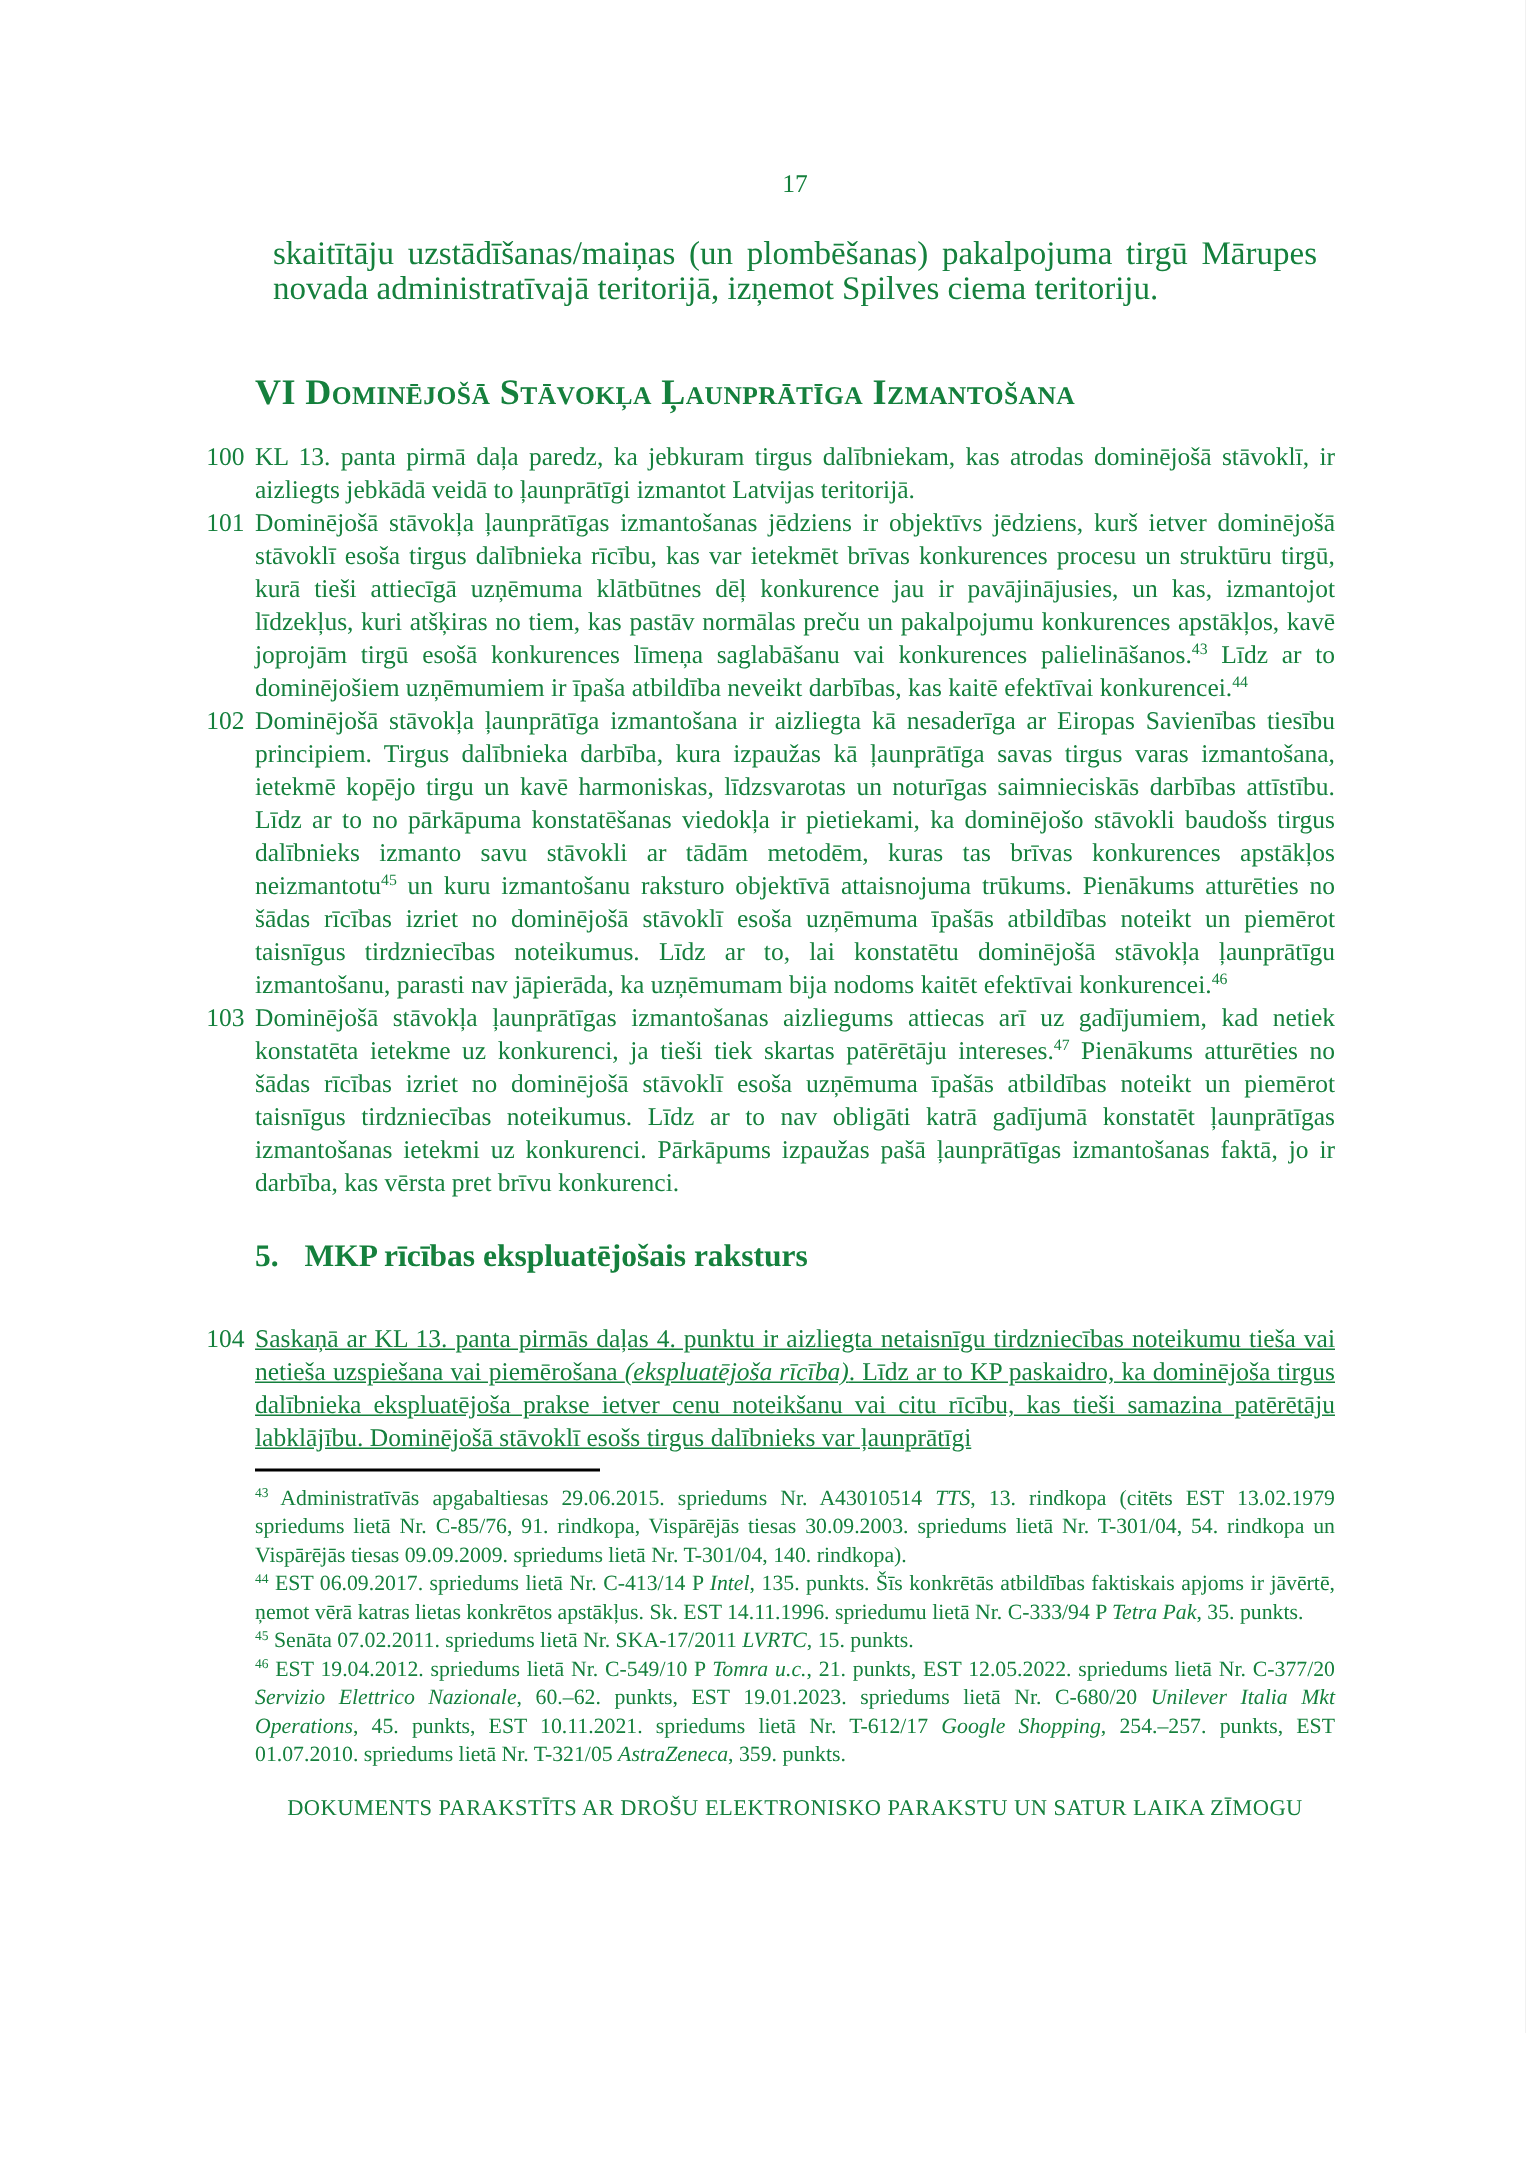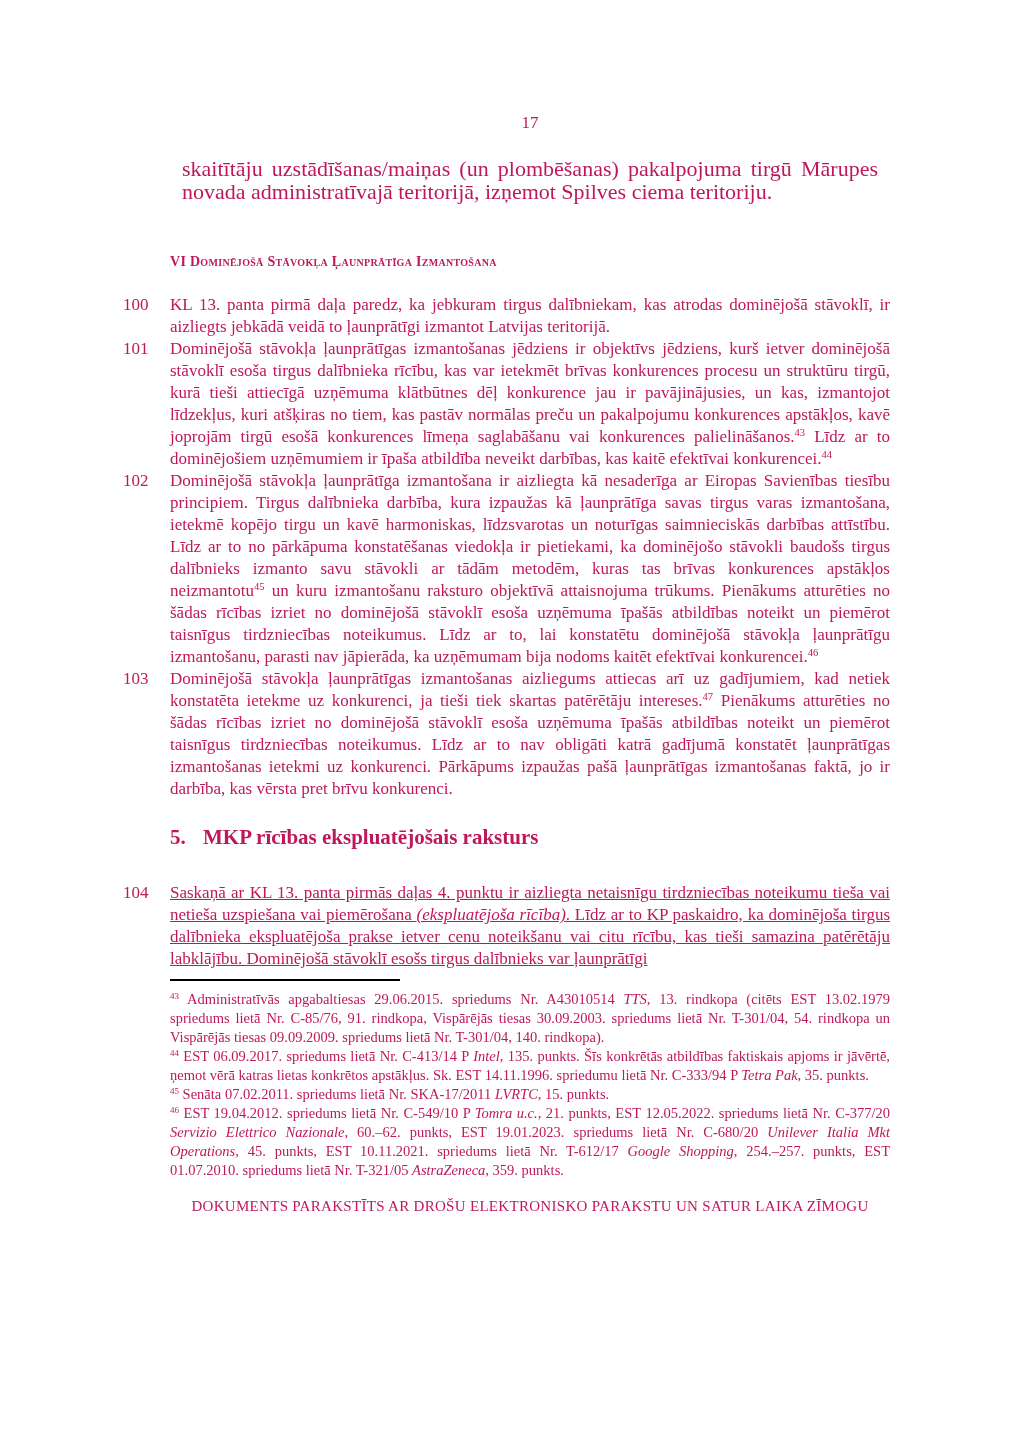--- a/index.html
+++ b/index.html
@@ -3,21 +3,21 @@
 <meta charset="utf-8">
 <style>
   html, body { margin: 0; padding: 0; background: #e8e8e8; }
   .page {
     position: relative;
     width: 1017px;
     height: 1440px;
     margin: 0 auto;
     background: #ffffff;
     font-family: "Liberation Serif", "DejaVu Serif", serif;
-    color: #be185d;
+    color: #15803d;
     overflow: hidden;
   }
   .content {
     position: absolute;
     left: 170px;
     top: 112px;
     width: 720px;
   }
   .page-number {
     text-align: center;
@@ -25,41 +25,41 @@
     line-height: 22px;
     margin-bottom: 24px;
   }
   .intro {
     font-size: 22px;
     line-height: 22.5px;
     text-align: justify;
     margin: 12px;
   }
   .sec-heading {
-    font-size: 14px;
+    font-size: 24px;
     line-height: 22px;
     font-weight: bold;
     font-variant: small-caps;
     letter-spacing: 0.3px;
     margin: 48px 0 0 0;
   }
   .para-group { margin-top: 21px; }
   .para {
     position: relative;
     font-size: 17px;
     line-height: 22px;
     text-align: justify;
     margin: 0;
   }
   .pnum {
     position: absolute;
     left: -47px;
     top: 0;
     width: 40px;
-    text-align: left;
+    text-align: right;
   }
   .subsec {
     margin-top: 26px;
     font-size: 21px;
     line-height: 22px;
     font-weight: bold;
   }
   .subsec-num { display: inline-block; width: 33px; }
   .para-after-subsec { margin-top: 34px; text-decoration: underline; }
   sup {

